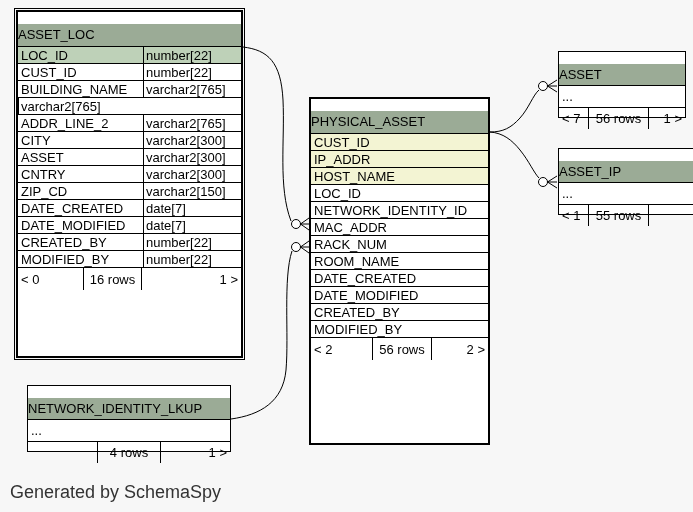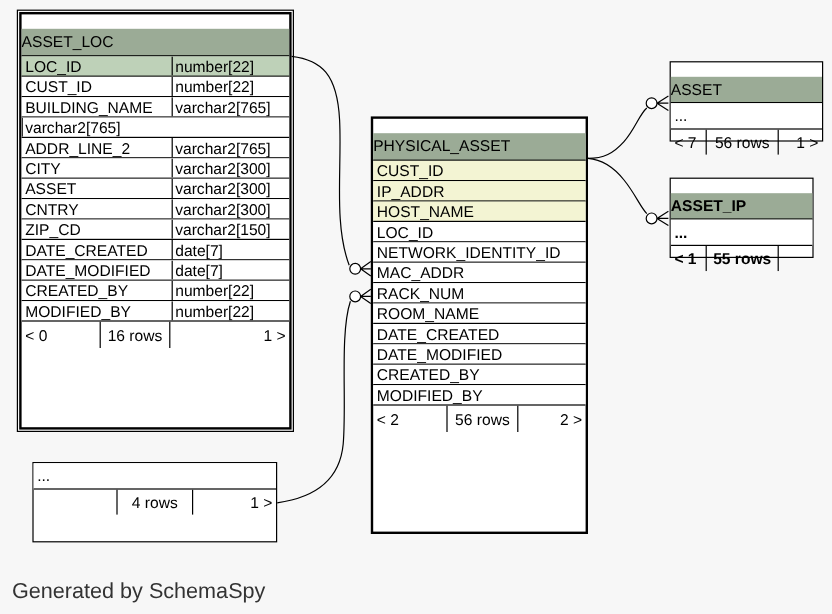--- a/index.html
+++ b/index.html
@@ -207,35 +207,36 @@
           <span class="cell name">...</span>
         </div>
       </div>
     <div class="t-footer" style="--f1:29px; --f2:61px;">
       <span class="f-left">&lt; 7</span>
       <span class="f-center">56 rows</span>
       <span class="f-right">1 &gt;</span>
     </div>
   </div>
 
-  <div class="db-table small" style="left:558px; top:148px; width:120px; height:67px;font-weight:bold;">
+  <div class="db-table small" style="left:558px; top:148px; width:136px; height:67px;">
     <div class="t-header">ASSET_IP</div>
     <div class="t-rows">
         <div class="row bg-plain">
           <span class="cell name">...</span>
         </div>
       </div>
     <div class="t-footer" style="--f1:29px; --f2:61px;">
       <span class="f-left">&lt; 1</span>
       <span class="f-center">55 rows</span>
       <span class="f-right"></span>
     </div>
   </div>
 
   <div class="db-table small" style="left:27px; top:385px; width:204px; height:67px;">
+    <div class="t-header">NETWORK_IDENTITY_LKUP</div>
     <div class="t-rows">
         <div class="row bg-plain">
           <span class="cell name">...</span>
         </div>
       </div>
     <div class="t-footer" style="--f1:69px; --f2:64px;">
       <span class="f-left"></span>
       <span class="f-center">4 rows</span>
       <span class="f-right">1 &gt;</span>
     </div>

